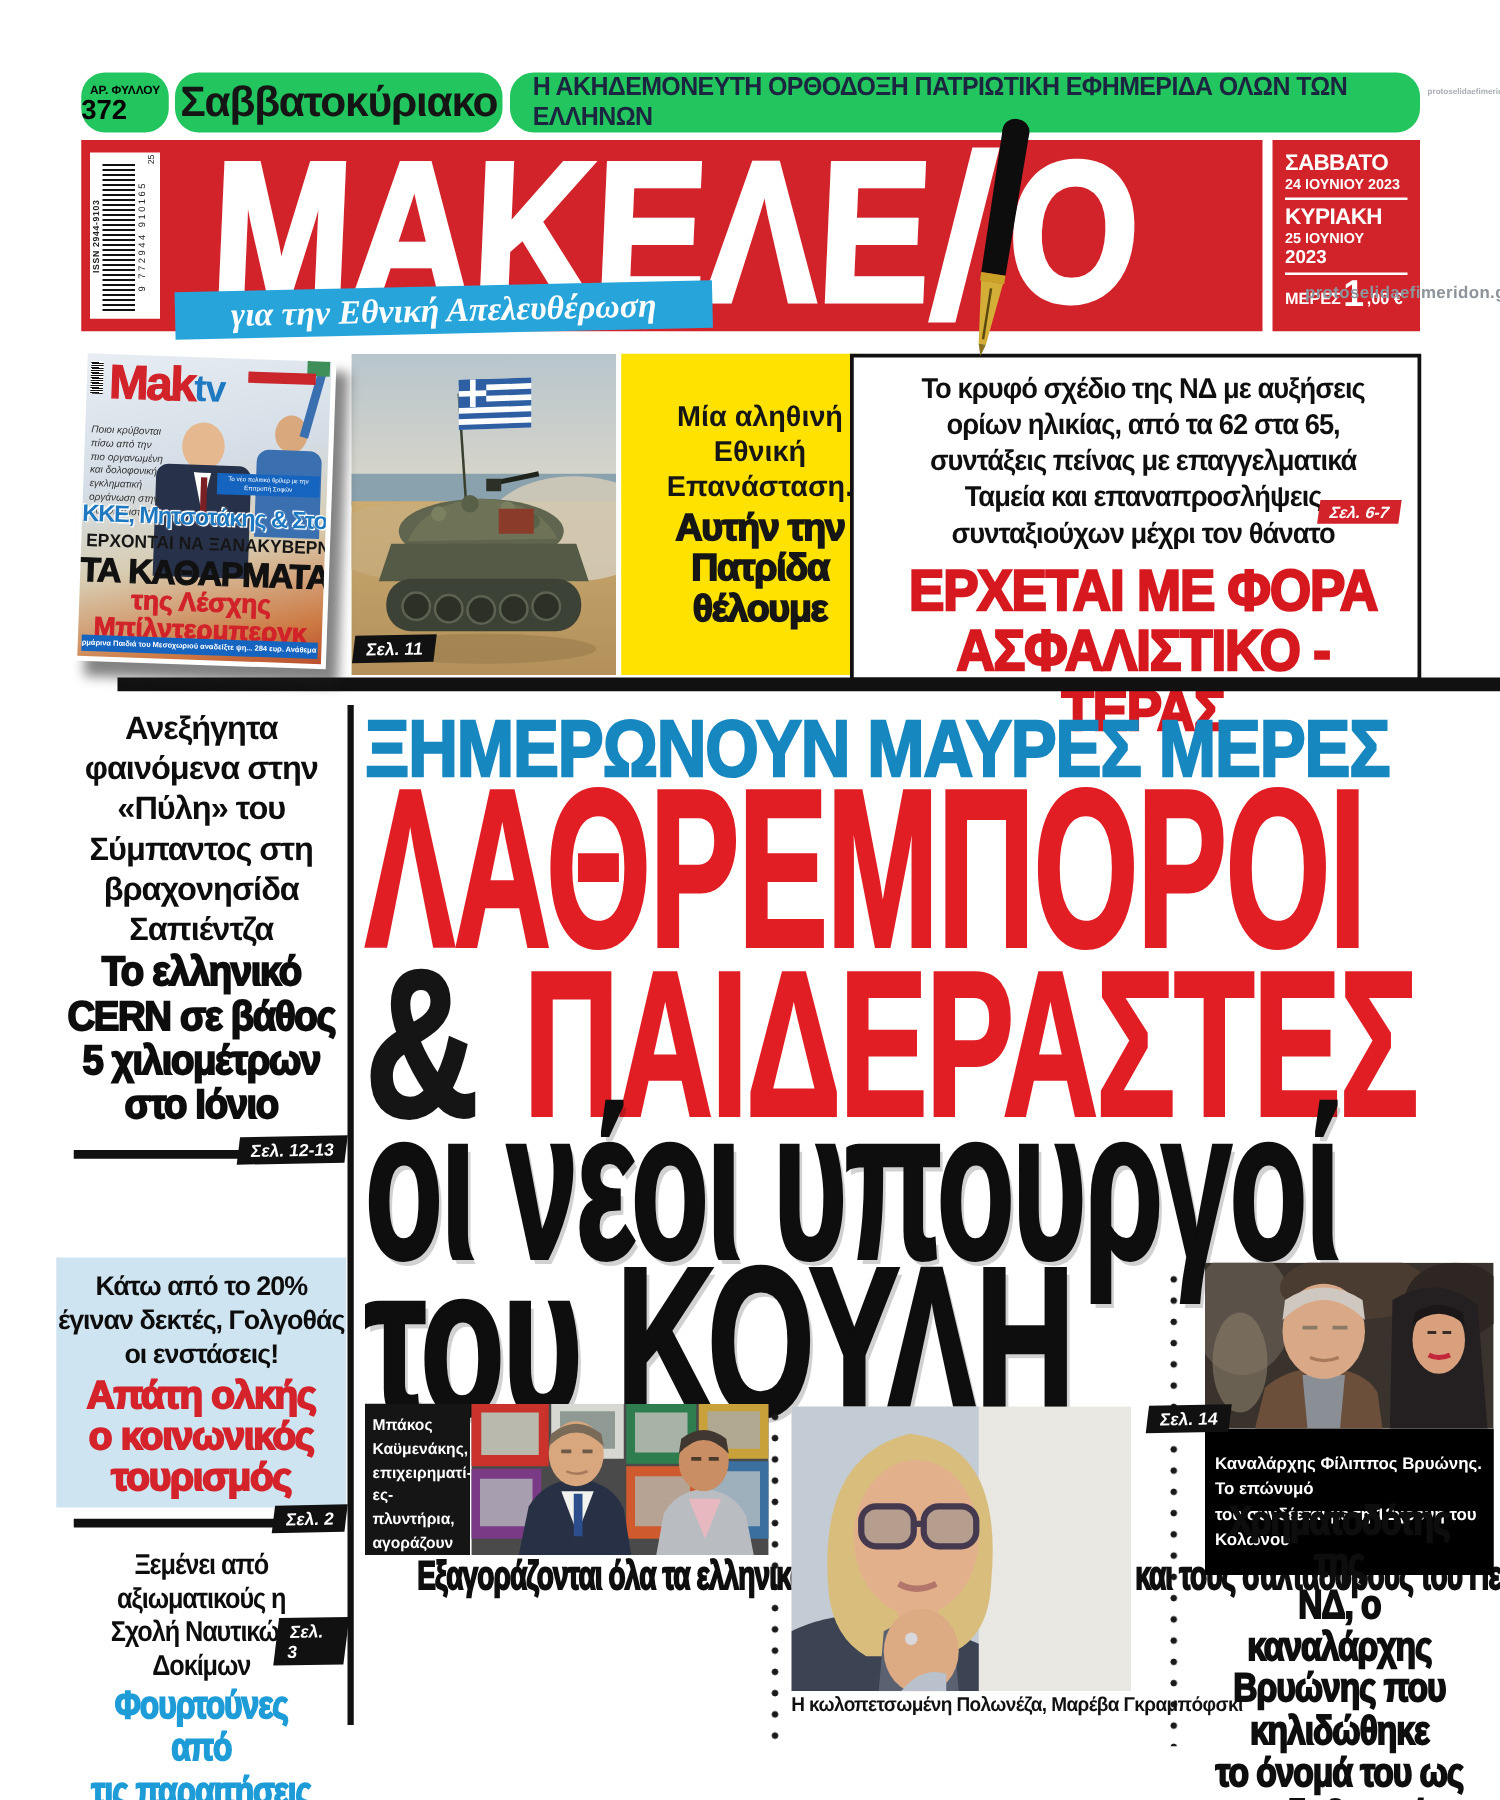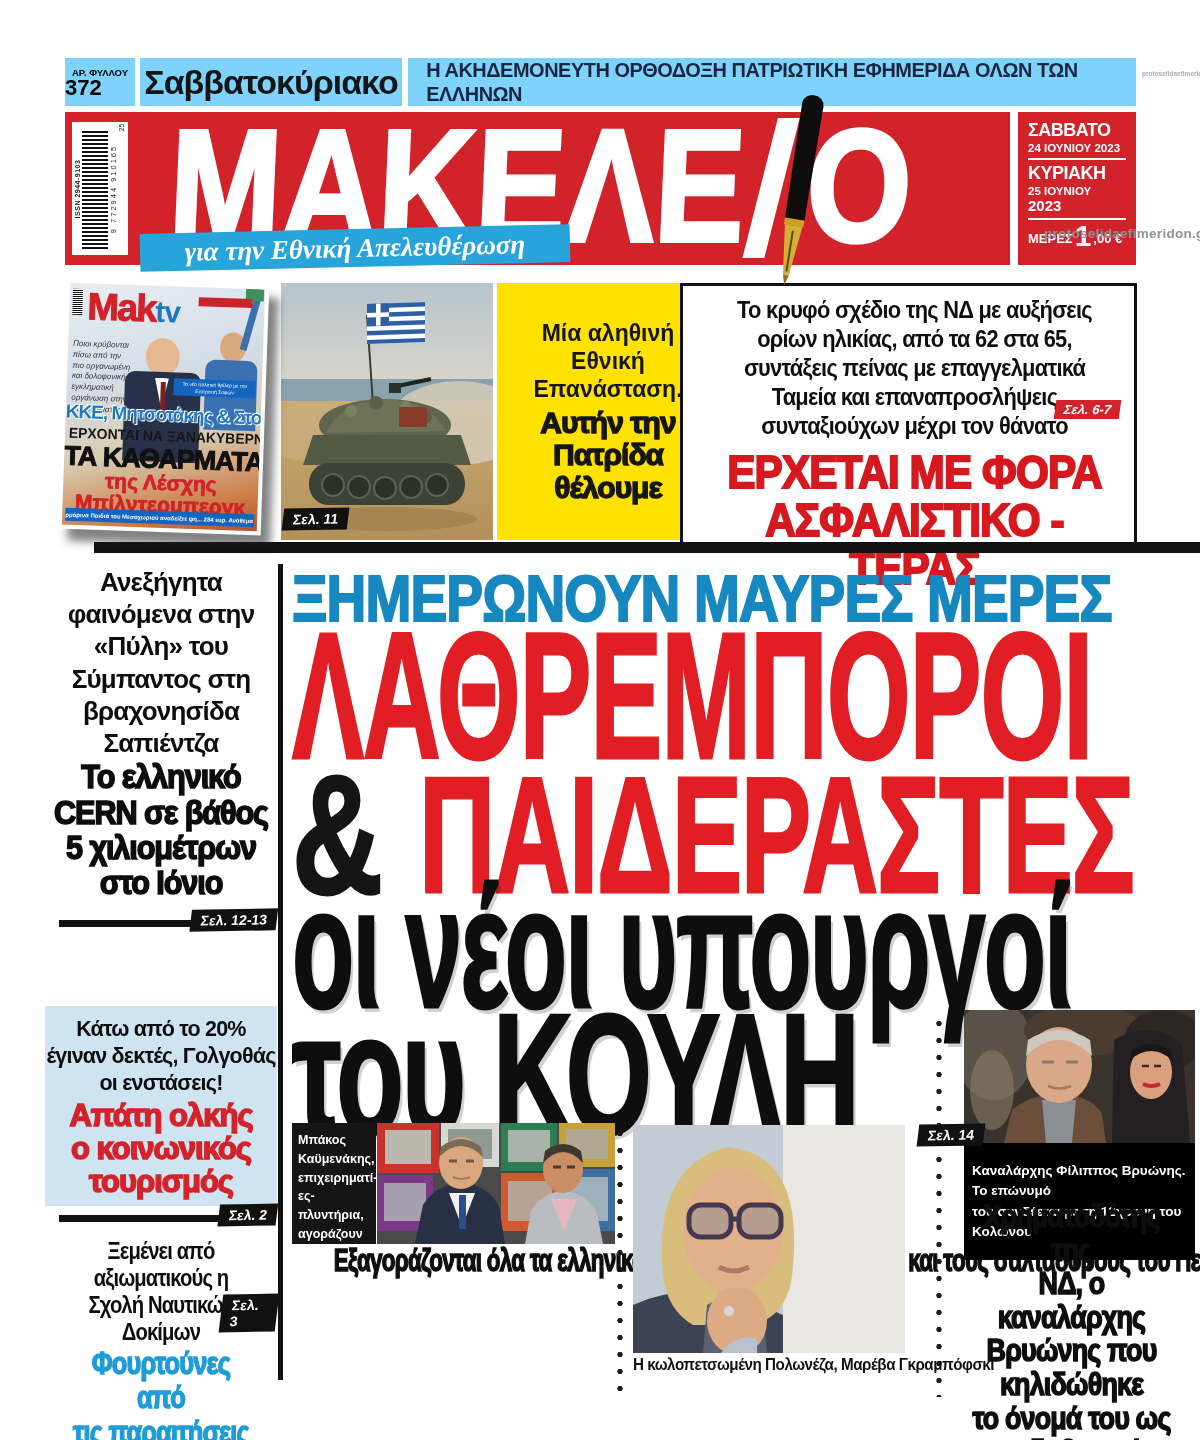--- a/index.html
+++ b/index.html
@@ -1,19 +1,19 @@
 <!DOCTYPE html>
 <html><head>
 <meta charset="utf-8">
 <style>
   html,body{margin:0;padding:0;background:#e9e9e9;}
   .page{position:relative;width:1200px;height:1440px;background:#ffffff;overflow:hidden;
         font-family:"Liberation Sans",sans-serif;margin:0 auto;}
   .abs{position:absolute;}
-  .lb{background:#7dd3fc;}
+  .lb{background:#22c55e;border-radius:19px;}
   .ctr{text-align:center;}
   .nw{white-space:nowrap;}
   .pre{white-space:pre-line;}
   .condL{transform-origin:left top;display:inline-block;}
 
   
   .issue{left:65px;top:58px;width:70px;height:48px;display:flex;flex-direction:column;justify-content:center;}
   .issue .lab{font-size:9.5px;font-weight:700;text-align:center;}
   .issue .num{font-size:22px;font-weight:700;line-height:20px;}
   .weekend{left:140px;top:58px;width:262px;height:48px;font-weight:700;font-size:34px;

